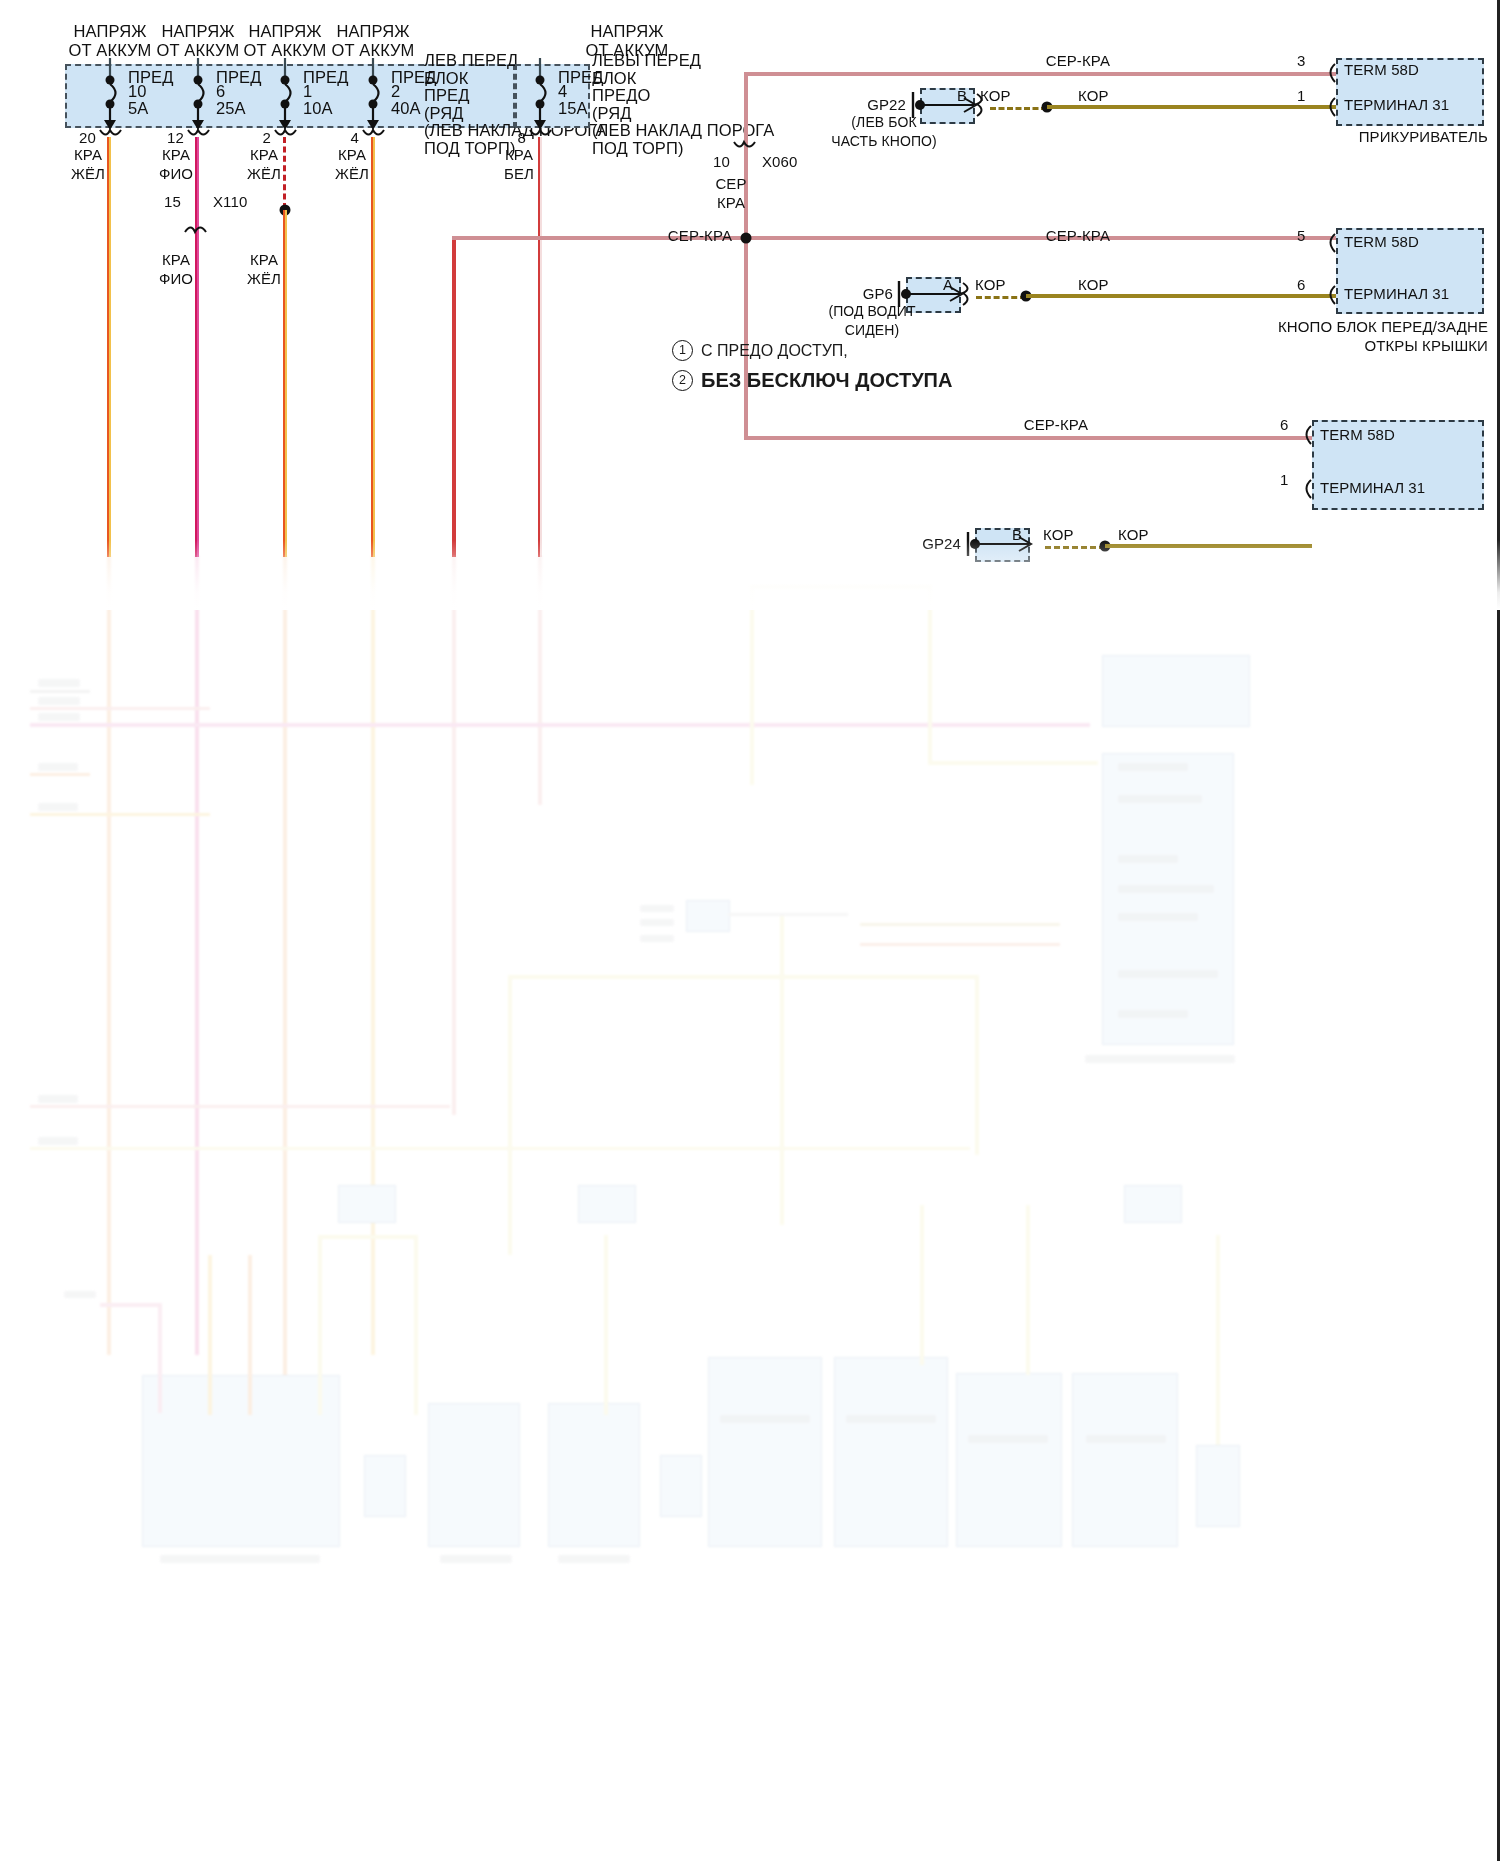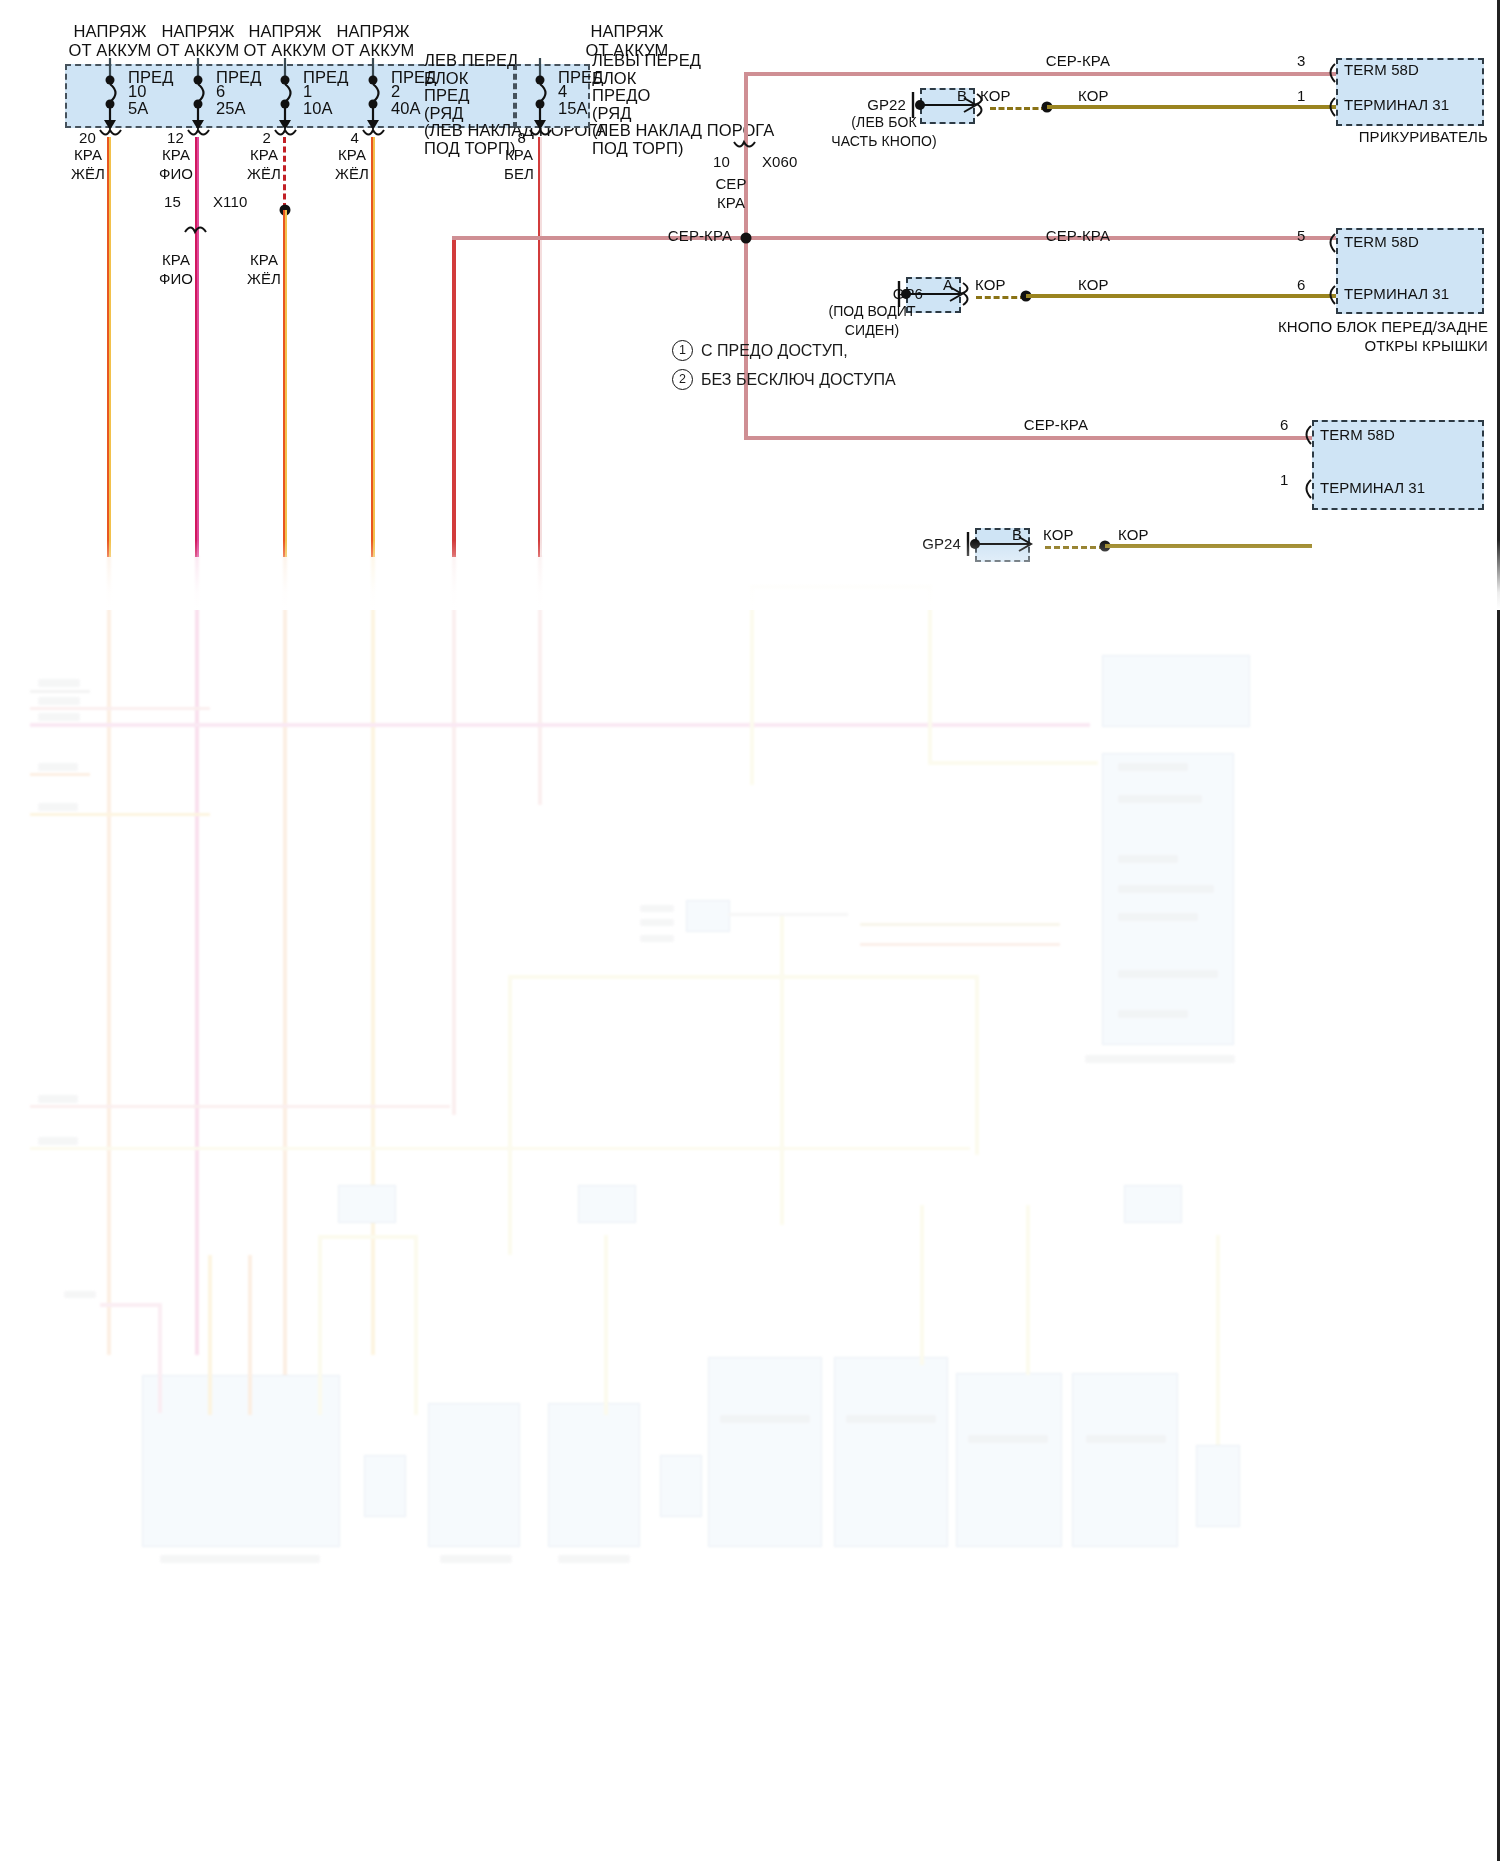--- a/index.html
+++ b/index.html
@@ -264,21 +264,21 @@
   <div class="smallbox" style="left:906px;top:277px;width:55px;height:36px;"></div>
   <svg style="left:894px;top:279px;width:80px;height:34px;">
     <line x1="5" y1="2" x2="5" y2="28" stroke="#111" stroke-width="2.4"></line>
     <circle cx="12" cy="15" r="5" fill="#111"></circle>
     <line x1="12" y1="15" x2="66" y2="15" stroke="#111" stroke-width="2"></line>
     <path d="M56 8 L68 15 L56 22" stroke="#111" stroke-width="2" fill="none"></path>
   </svg>
   <svg style="left:961px;top:281px;width:14px;height:28px;">
     <path d="M2 2 q9 6 0 10 q9 6 0 12" stroke="#111" stroke-width="2" fill="none"></path>
     </svg>
-  <div class="t r sm" style="left:923px;top:284px;">GP6</div>
+  <div class="t r sm" style="left:893px;top:284px;">GP6</div>
   <div class="t c xs" style="left:872px;top:302px;">(ПОД ВОДИТ
 СИДЕН)</div>
   <div class="t sm" style="left:943px;top:275px;">A</div>
   <div class="t sm" style="left:975px;top:275px;">КОР</div>
   <div class="t sm" style="left:1078px;top:275px;">КОР</div>
   <div class="dash-h" style="left:976px;top:296px;width:50px;"></div>
   <div class="dot" style="left:1026px;top:296px;"></div>
   <div class="wire horz" style="left:1026px;top:294px;width:310px;height:4px;background:#9a8420;"></div>
 
   <div class="connbox" style="left:1336px;top:228px;width:148px;height:86px;"></div>
@@ -324,21 +324,21 @@
 
   <div class="abs" style="left:672px;top:340px;">
     <div style="display:flex;align-items:center;gap:8px;margin-bottom:8px;">
       <span style="display:inline-flex;align-items:center;justify-content:center;width:19px;height:19px;
                    border:1.8px solid #111;border-radius:50%;font-size:12.5px;line-height:1;">1</span>
       <span class="sm" style="font-size:16px;">С ПРЕДО ДОСТУП,</span>
     </div>
     <div style="display:flex;align-items:center;gap:8px;">
       <span style="display:inline-flex;align-items:center;justify-content:center;width:19px;height:19px;
                    border:1.8px solid #111;border-radius:50%;font-size:12.5px;line-height:1;">2</span>
-      <span class="sm" style="font-size:16px;">БЕЗ БЕСКЛЮЧ ДОСТУПА</span>
+      <span class="sm" style="font-size:20px;font-weight:bold;">БЕЗ БЕСКЛЮЧ ДОСТУПА</span>
     </div>
   </div>
 
   <div id="faded">
     <div class="inner">
 
       <div class="fwire" style="left:107px;top:0;width:4px;height:800px;background:#f0a05a;"></div>
       <div class="fwire" style="left:195px;top:0;width:4px;height:800px;background:#e0489a;"></div>
       <div class="fwire" style="left:283px;top:0;width:4px;height:860px;background:#f0a05a;"></div>
       <div class="fwire" style="left:371px;top:0;width:4px;height:800px;background:#f2c14b;"></div>

